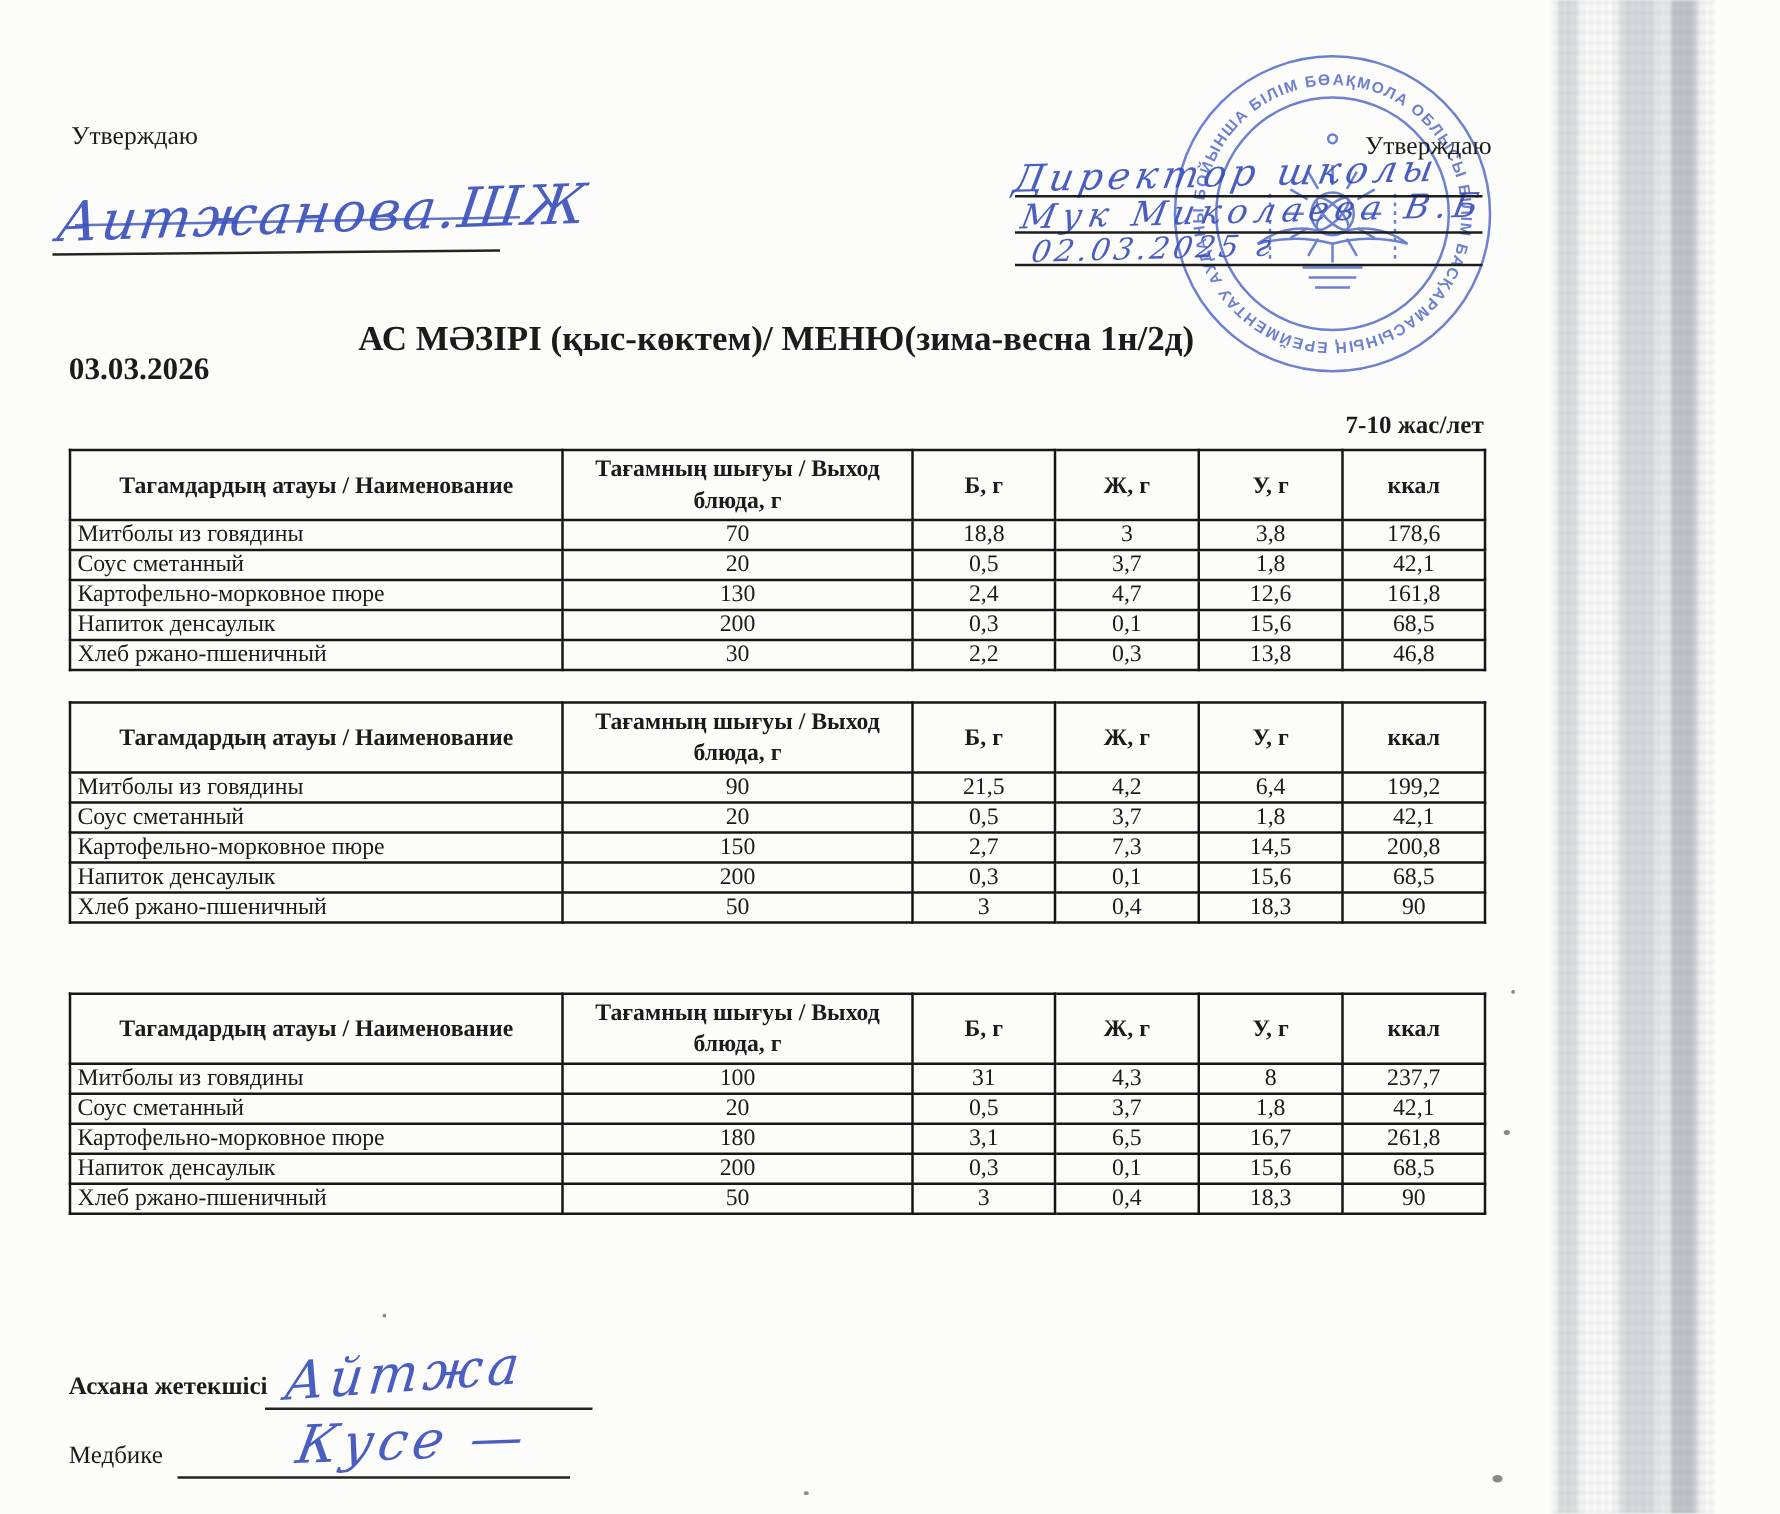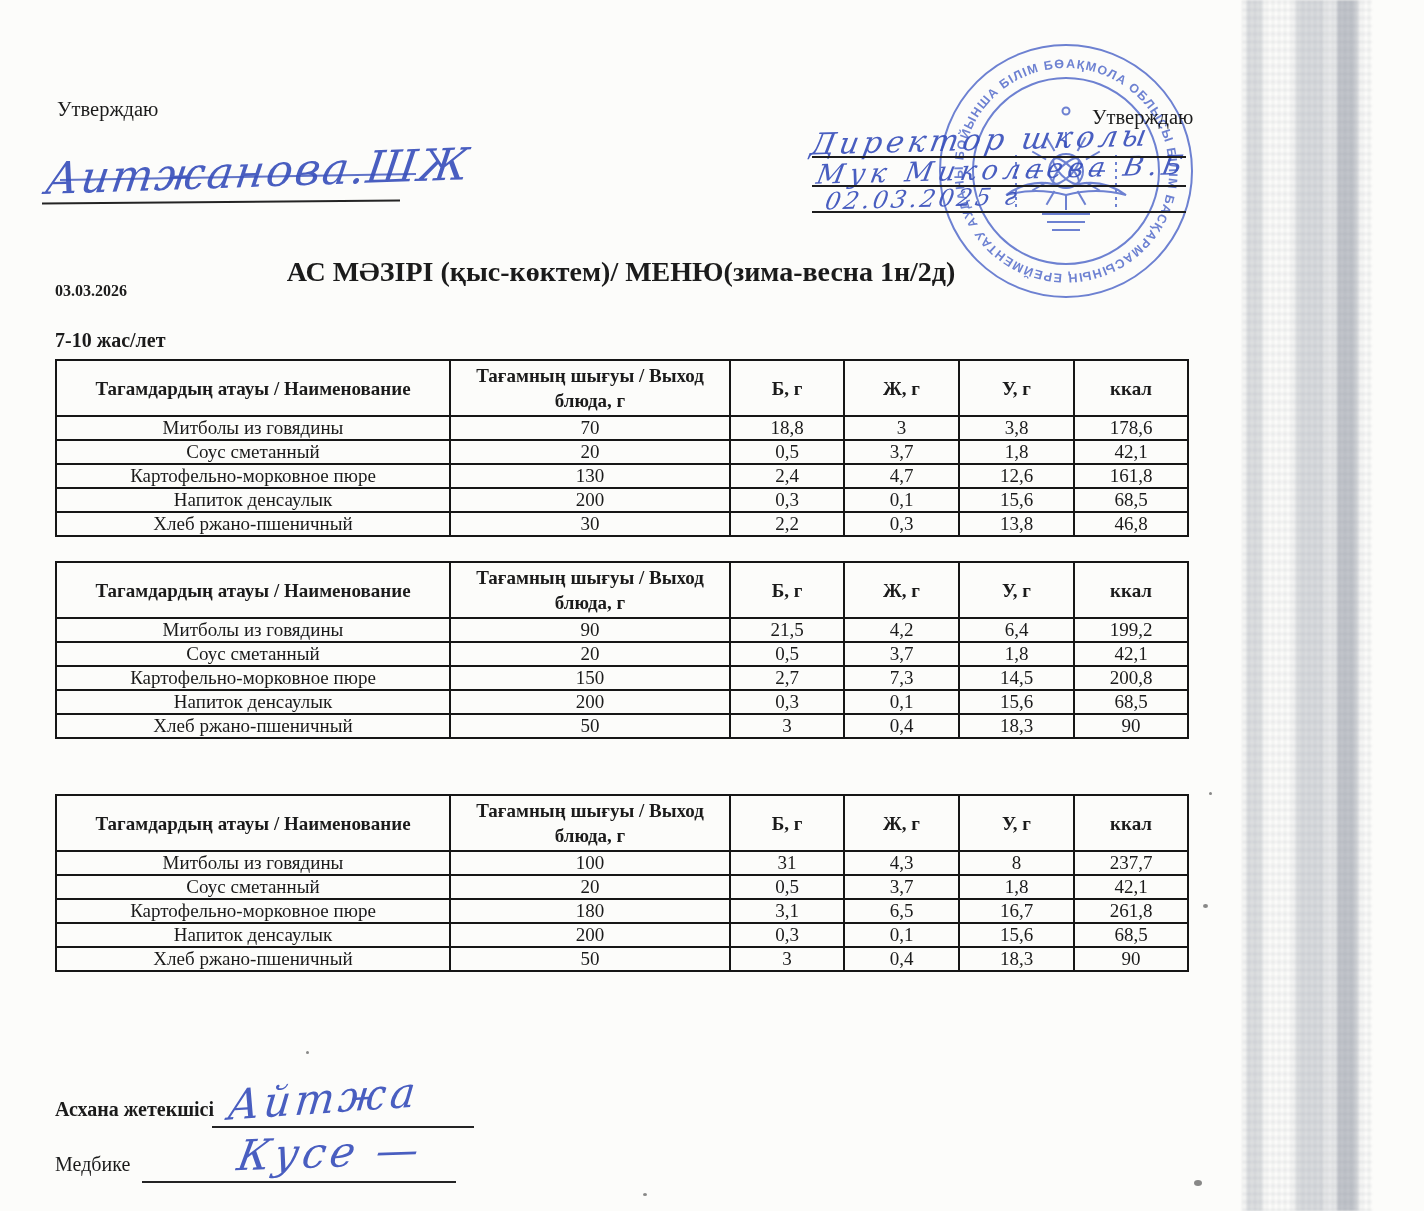--- a/index.html
+++ b/index.html
@@ -44,30 +44,30 @@
   }
   .hw1{left:812px;top:122px;font-size:30px;letter-spacing:4px;}
   .hw2{left:818px;top:154px;font-size:27px;letter-spacing:5px;}
   .hw3{left:826px;top:185px;font-size:24px;letter-spacing:3px;}
   
   .stamp{position:absolute;left:930px;top:35px;width:272px;height:272px;opacity:.8;filter:blur(.35px);z-index:1;}
   .stamp .st{stroke:#4a63c8;fill:none;stroke-width:2;}
   .stamp .ring{fill:#4a63c8;font-size:12.5px;font-weight:bold;letter-spacing:1.2px;font-family:"Liberation Sans", sans-serif;}
   
   .doc-title{position:absolute;left:55px;top:256px;width:1132px;text-align:center;font-weight:bold;font-size:28px;}
-  .doc-date{position:absolute;left:55px;top:282px;font-weight:bold;font-size:16px;}
+  .doc-date{position:absolute;left:55px;top:282px;font-weight:bold;font-size:25px;}
   
   .section{position:absolute;left:55px;width:1132px;}
   .s1{top:329px;} .s2{top:561px;} .s3{top:794px;}
-  .section h3{margin:0 0 7px 0;font-size:20px;font-weight:bold;}
+  .section h3{margin:0 0 7px 0;font-size:20px;font-weight:bold;text-align:right;}
   table{width:100%;border-collapse:collapse;table-layout:fixed;padding-left:13px;}
   th,td{border:2px solid #161616;overflow:hidden;}
   th{font-size:19px;font-weight:bold;text-align:center;vertical-align:middle;height:49px;padding:2px 8px;line-height:25px;}
   td{font-size:19px;height:22px;padding:0 5px;line-height:22px;}
-  td.name{text-align:center;}
+  td.name{text-align:left;}
   td.num{text-align:center;}
   col.c1{width:394px;} col.c2{width:280px;}
   col.c3{width:114px;} col.c4{width:115px;} col.c5{width:115px;} col.c6{width:114px;}
   
   .f-label{position:absolute;left:55px;font-size:20px;}
   .fl1{top:1098px;font-weight:bold;} .fl2{top:1153px;}
   .f-line{position:absolute;border-top:2px solid #242424;z-index:3;}
   .fline1{left:212px;top:1126px;width:262px;}
   .fline2{left:142px;top:1181px;width:314px;}
   .f-sig{

